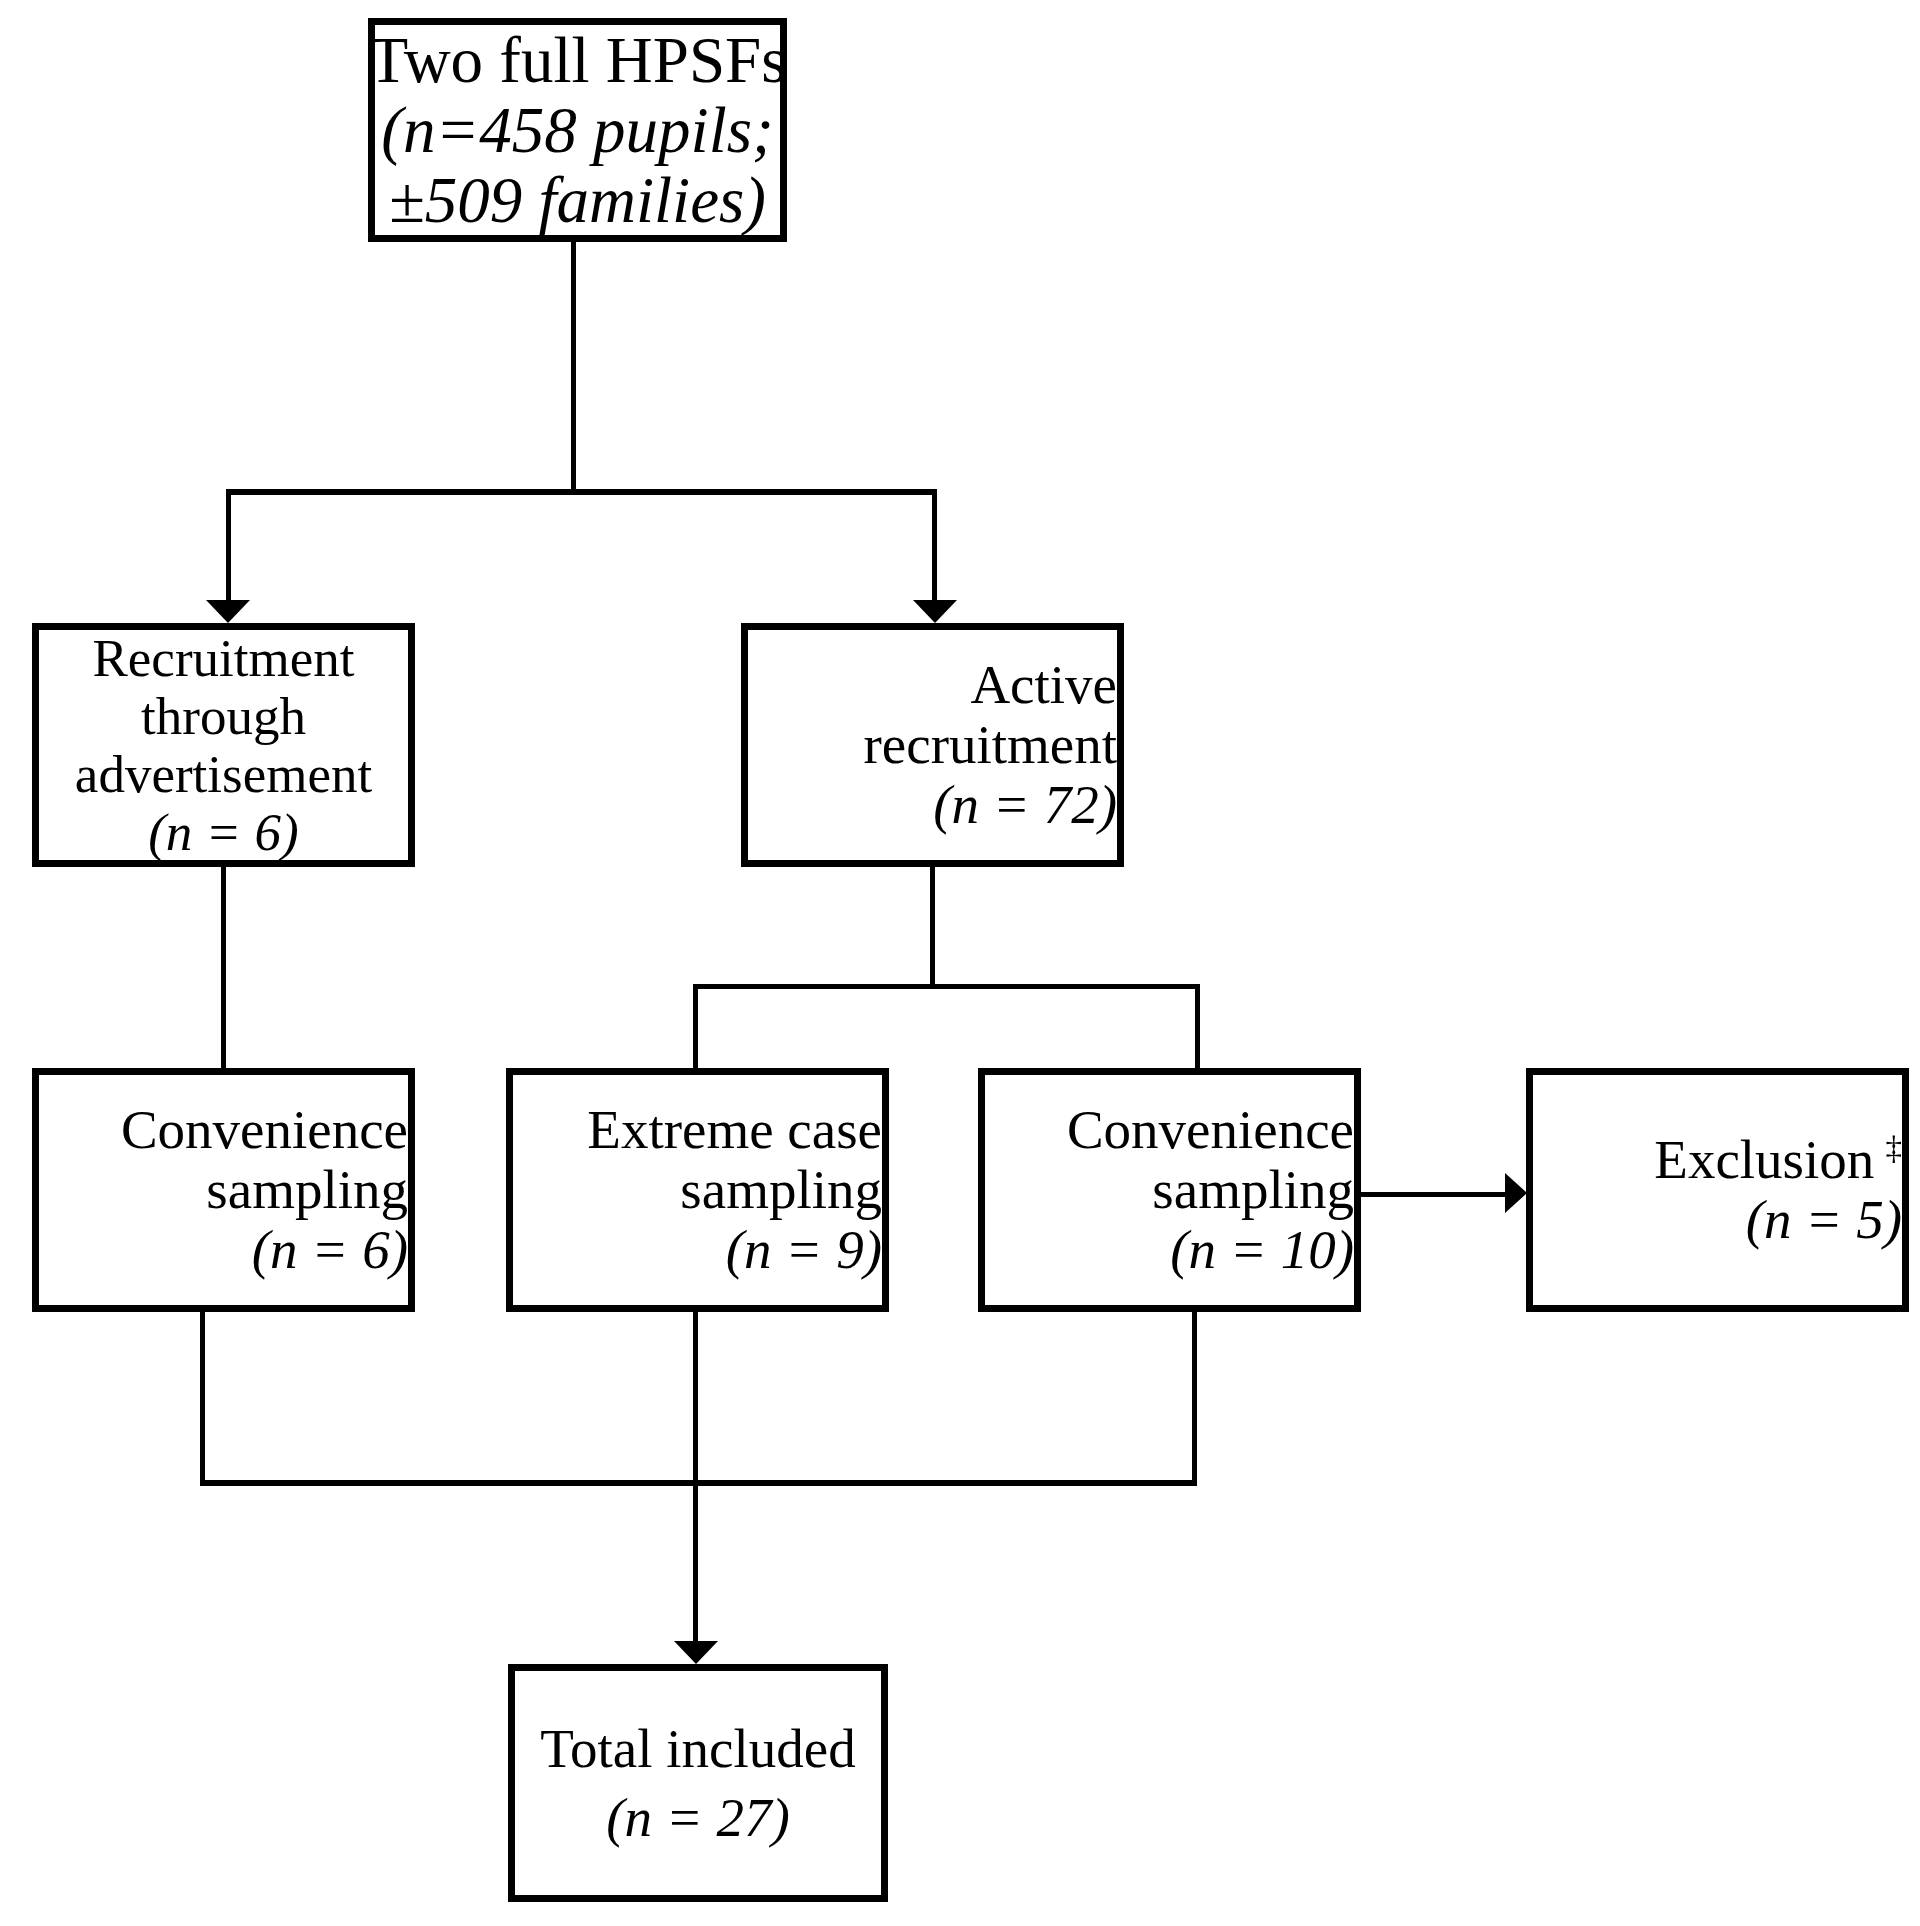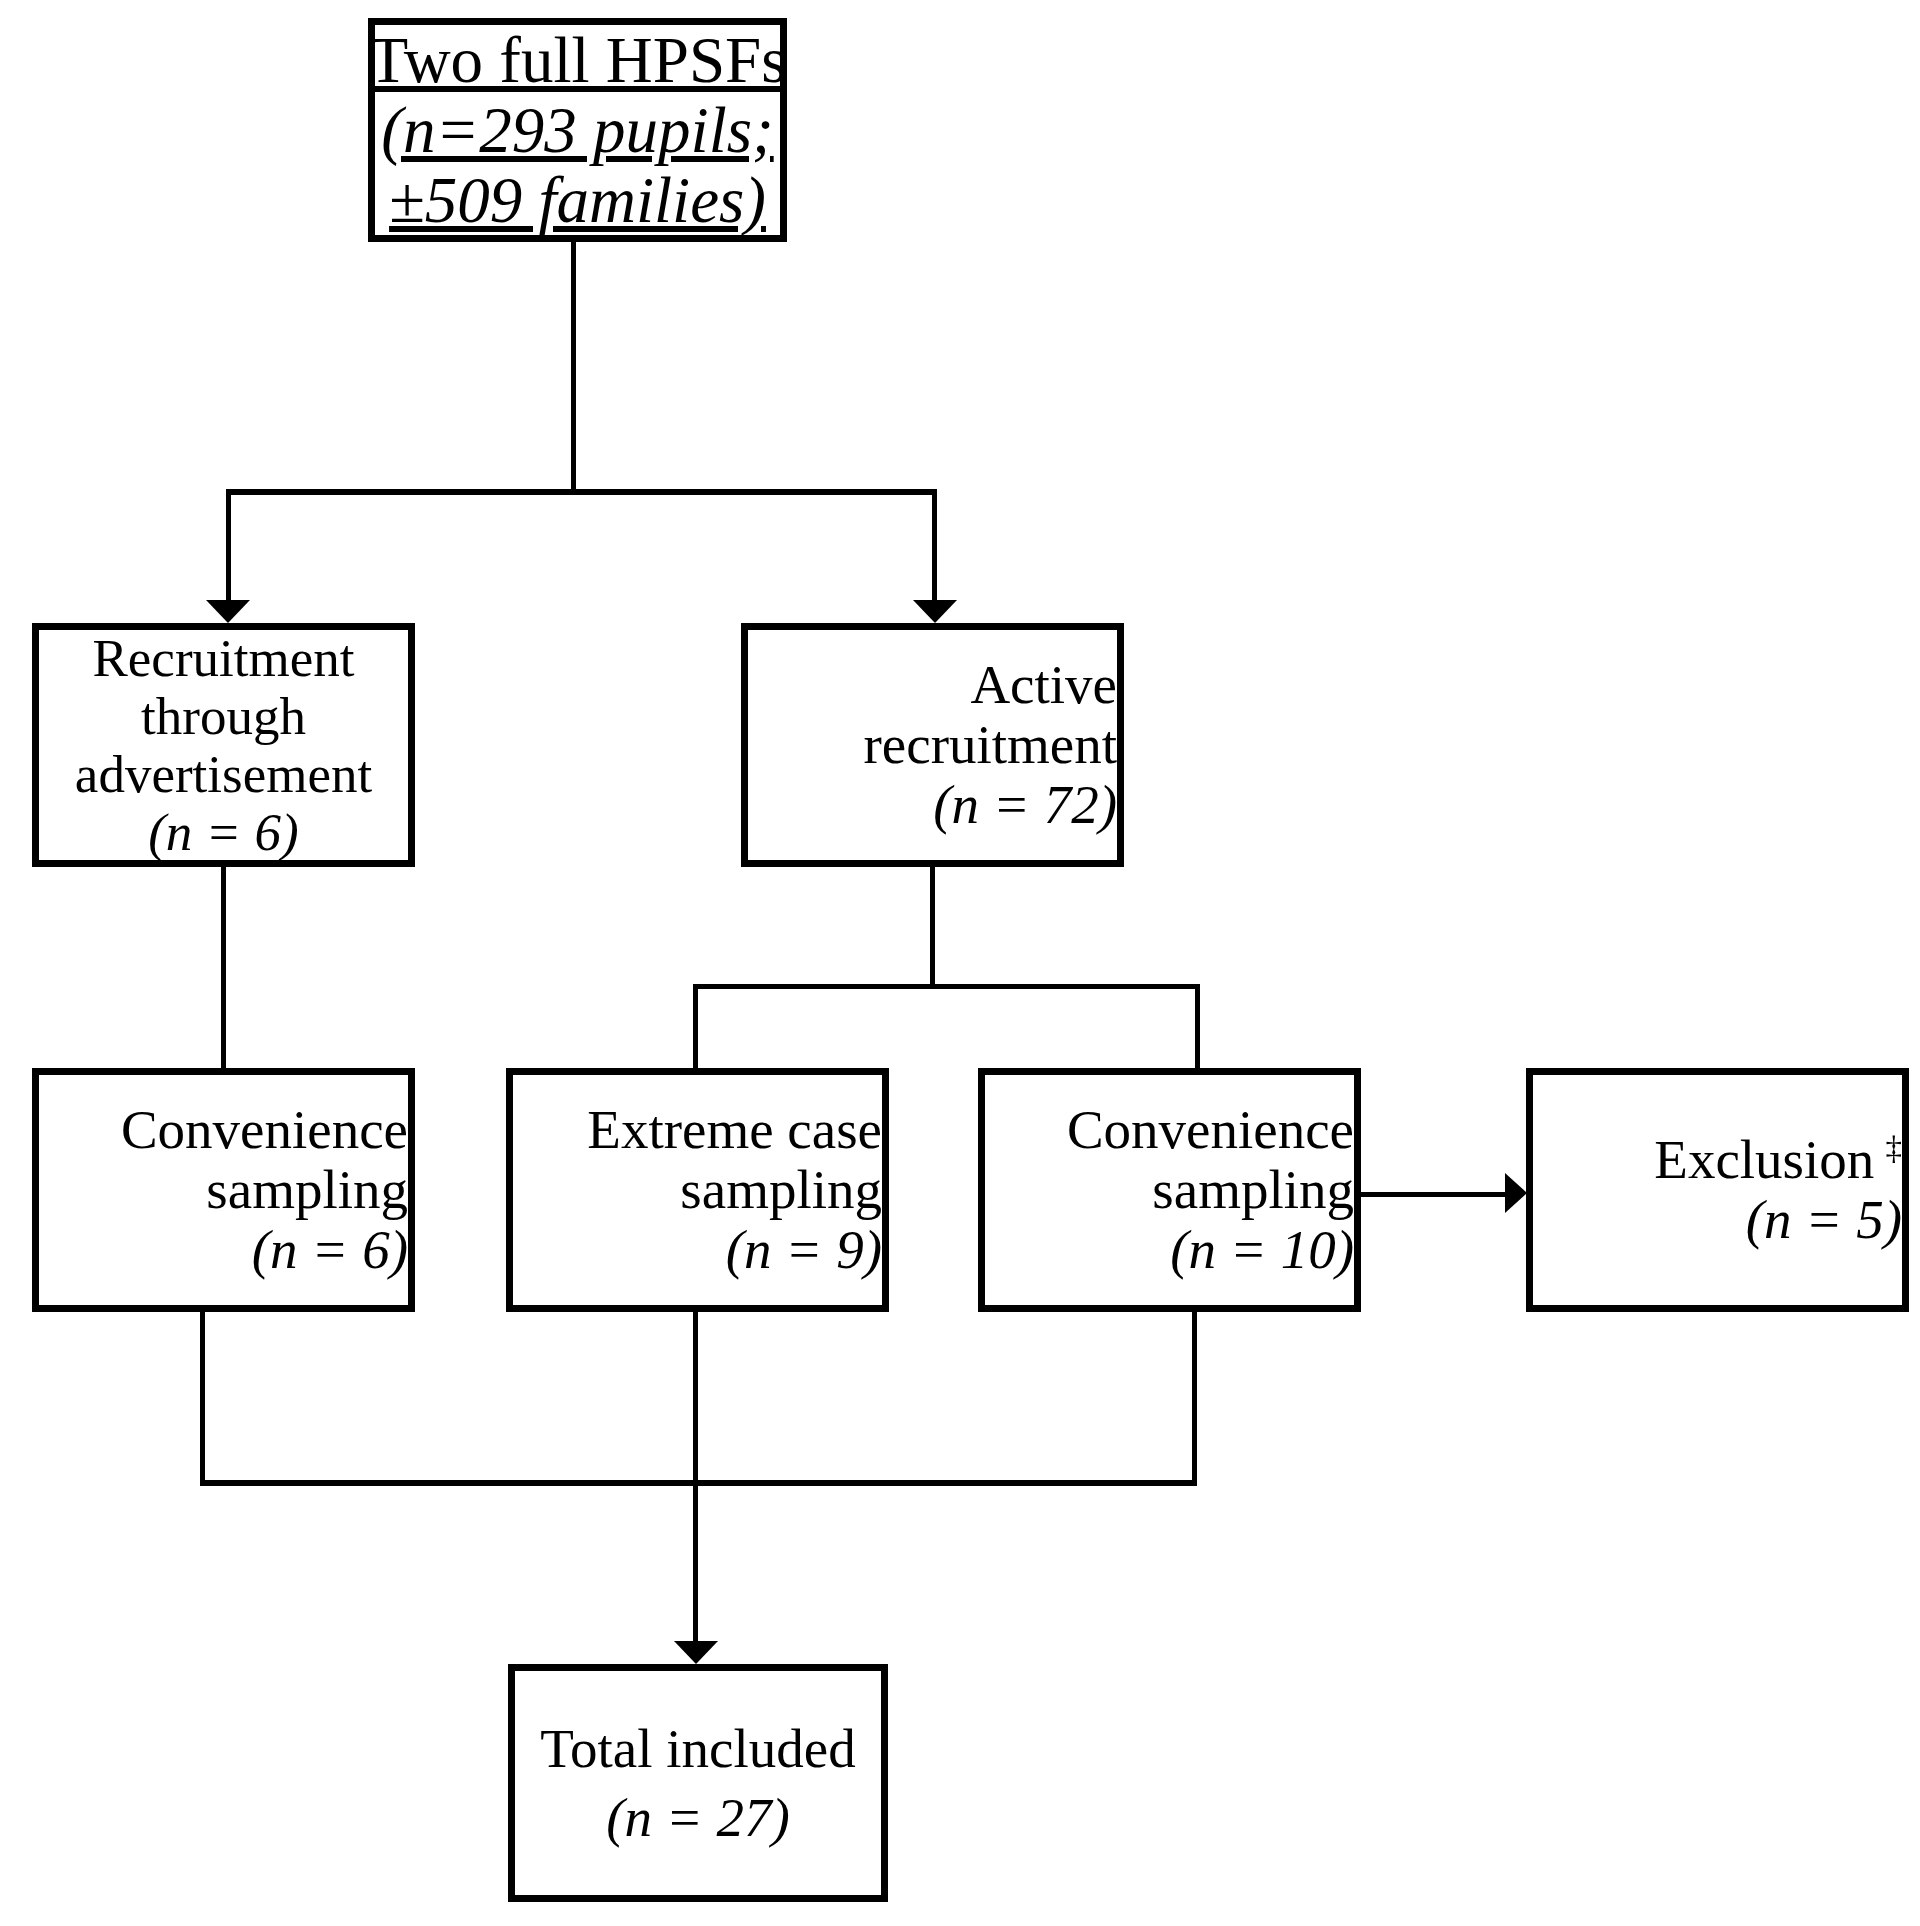--- a/index.html
+++ b/index.html
@@ -16,21 +16,21 @@
     box-sizing: border-box;
     border: 7.7px solid #000000;
     background: #ffffff;
     display: flex;
     flex-direction: column;
     align-items: center;
     justify-content: center;
     text-align: center;
   }
   .box .bl { display: block; white-space: nowrap; }
-  .t-big   { font-size: 65px;  line-height: 70px; text-decoration: underline; }
+  .t-big   { font-size: 65px;  line-height: 70px; }
   .t-std   { font-size: 55px;  line-height: 60px; align-items: flex-end; }
   .t-std4  { font-size: 53px;  line-height: 58px; }
   .t-total { font-size: 55px;  line-height: 69px; }
   .it  { font-style: italic; }
   .bd  { font-weight: normal; }
   .box sup {
     font-size: 60%;
     vertical-align: super;
     line-height: 0;
     margin-left: 11.2px;
@@ -72,21 +72,21 @@
   <div class="arrow-right" style="left:1505px; top:1173px;"></div>
 
   <div class="cline" style="left:200px; top:1308px; width:4.9px;   height:177px;"></div>
   <div class="cline" style="left:693px; top:1308px; width:4.9px;   height:335px;"></div>
   <div class="cline" style="left:1192px;top:1308px; width:4.9px;   height:177px;"></div>
   <div class="cline" style="left:200px; top:1480px; width:997px; height:5.6px;"></div>
   <div class="arrow-down" style="left:674px; top:1641px;"></div>
 
   <div class="box t-big" style="left:368px; top:17.5px; width:419px; height:224px;">
     <span class="bl">Two full HPSFs</span>
-    <span class="bl it">(n=293 pupils;</span>
+    <span class="bl it">(n=458 pupils;</span>
     <span class="bl it">±509 families)</span>
   </div>
 
   <div class="box t-std4" style="left:32px; top:623px; width:383px; height:244px;">
     <span class="bl">Recruitment</span>
     <span class="bl">through</span>
     <span class="bl">advertisement</span>
     <span class="bl it">(n = 6)</span>
   </div>
 

